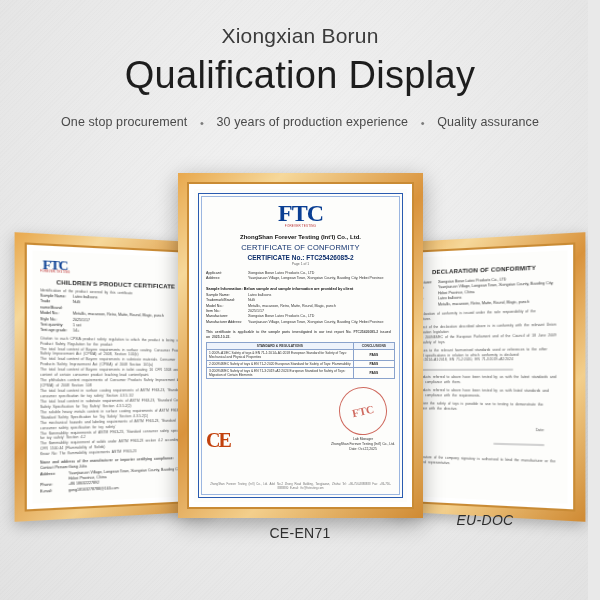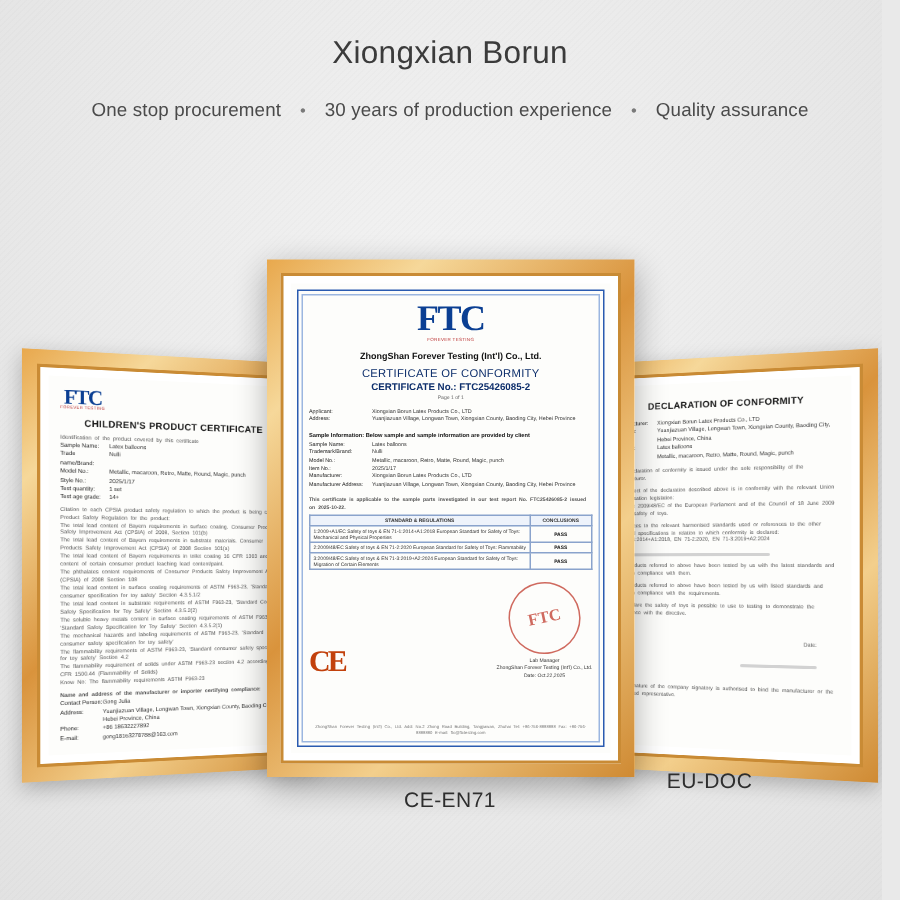--- a/index.html
+++ b/index.html
@@ -290,29 +290,30 @@
   .caption {
     position: absolute;
     text-align: center;
     font-size: 14px;
     color: #2e2e2e;
     letter-spacing: .3px;
     z-index: 4;
   }
   #cap-cpc  { left: 40px;  top: 512px; width: 160px; }
   #cap-ce   { left: 195px; top: 525px; width: 210px; }
-  #cap-eudoc{ left: 388px; top: 512px; width: 170px; }
+  #cap-eudoc{ left: 400px; top: 512px; width: 170px; font-style: italic; }
 </style>
 </head>
 <body>
 
 <div class="page">
 
   <div class="header">
     <div class="brand">Xiongxian Borun</div>
+    <div class="title">Qualification Display</div>
     <div class="subline">
       <span>One stop procurement</span>
       <span class="dot">•</span>
       <span>30 years of production experience</span>
       <span class="dot">•</span>
       <span>Quality assurance</span>
     </div>
   </div>
 
   <div class="frames">

